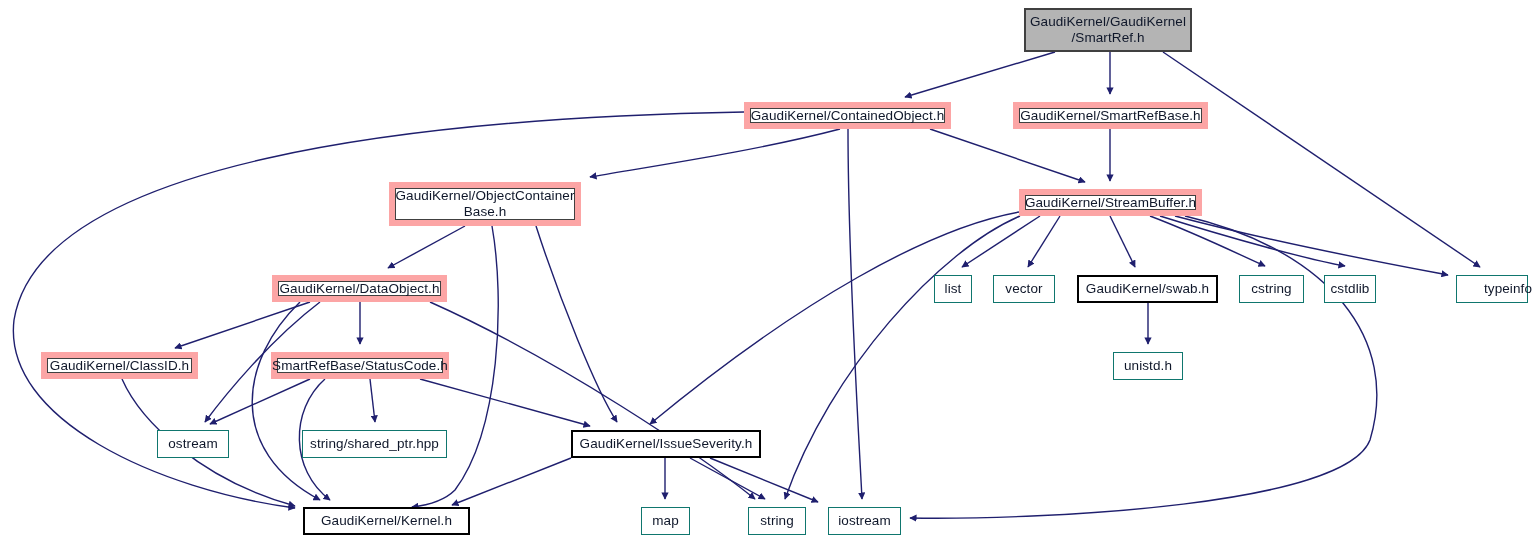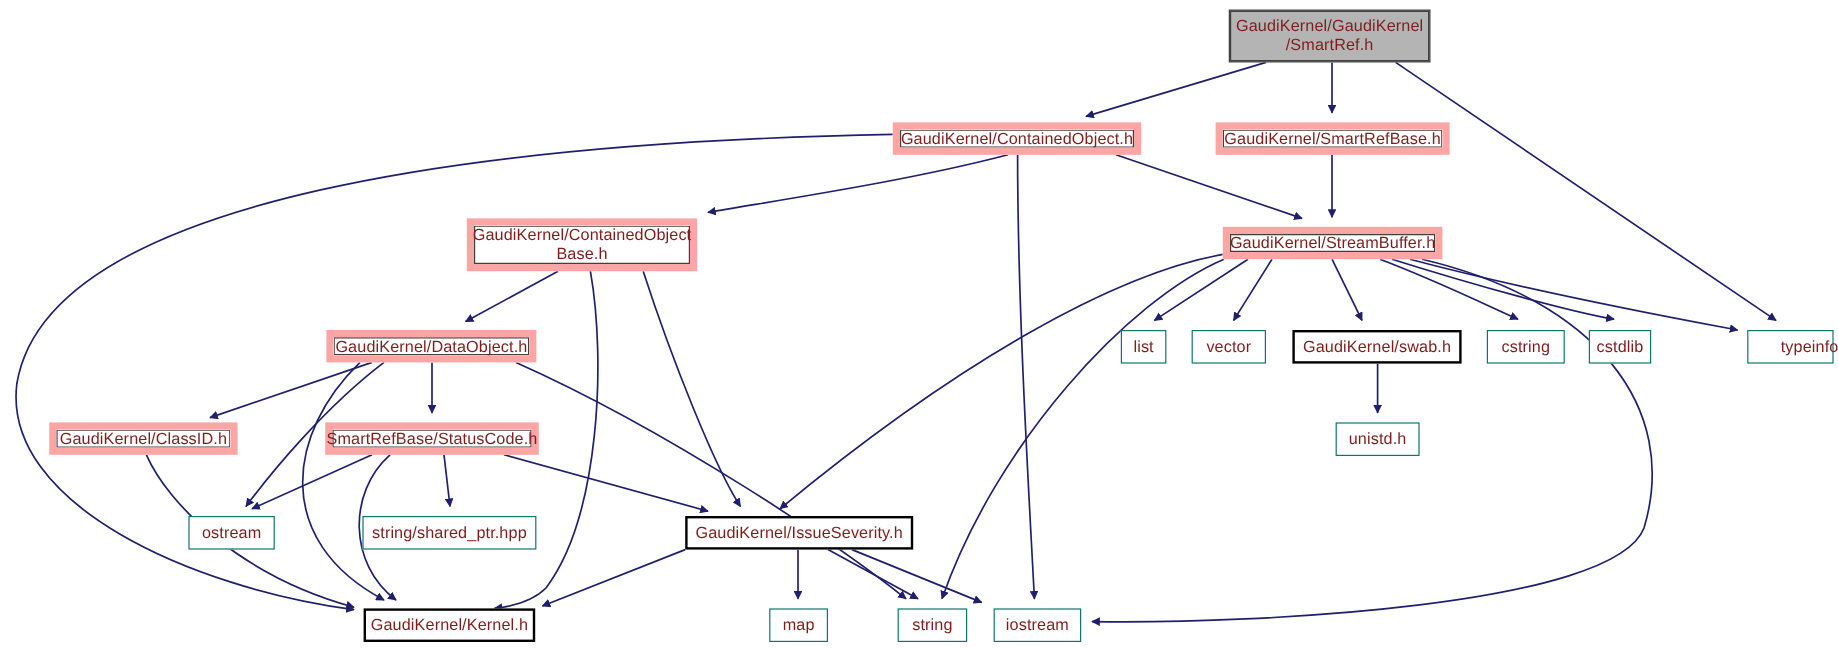--- a/index.html
+++ b/index.html
@@ -26,21 +26,21 @@
   }
   .node {
     position: absolute;
     box-sizing: border-box;
     display: flex;
     align-items: center;
     justify-content: center;
     text-align: center;
     font-size: 13.5px;
     line-height: 16px;
-    color: #7f1d1d;
+    color: #0f172a;
     background: #ffffff;
     letter-spacing: 0.1px;
     white-space: pre-line;
     z-index: 3;
   }
   
   .node.style-root {
     background: #b4b4b4;
     border: 1px solid #404040;
     box-shadow: 0 0 0 1px #404040 inset;
@@ -102,34 +102,34 @@
         <path d="M 690 458 L 765 499" marker-end="url(#arrow)"></path>
         <path d="M 710 458 L 818 502" marker-end="url(#arrow)"></path>
         <path d="M 571 458 L 452 505" marker-end="url(#arrow)"></path>
       </g>
   </svg>
   <div id="node-group">
       <div class="node style-root" style="left: 1024px; top: 8px; width: 168px; height: 44px;">GaudiKernel/GaudiKernel
 /SmartRef.h</div>
       <div class="node style-header" style="left: 744px; top: 102px; width: 207px; height: 27px;">GaudiKernel/ContainedObject.h</div>
       <div class="node style-header" style="left: 1013px; top: 102px; width: 195px; height: 27px;">GaudiKernel/SmartRefBase.h</div>
-      <div class="node style-header" style="left: 389px; top: 182px; width: 192px; height: 44px;">GaudiKernel/ContainedObject
+      <div class="node style-header" style="left: 389px; top: 182px; width: 192px; height: 44px;">GaudiKernel/ObjectContainer
 Base.h</div>
       <div class="node style-header" style="left: 1019px; top: 189px; width: 183px; height: 27px;">GaudiKernel/StreamBuffer.h</div>
       <div class="node style-header" style="left: 272px; top: 275px; width: 175px; height: 27px;">GaudiKernel/DataObject.h</div>
       <div class="node style-system" style="left: 934px; top: 275px; width: 38px; height: 28px;">list</div>
       <div class="node style-system" style="left: 993px; top: 275px; width: 62px; height: 28px;">vector</div>
       <div class="node style-bold" style="left: 1077px; top: 275px; width: 141px; height: 28px;">GaudiKernel/swab.h</div>
       <div class="node style-system" style="left: 1239px; top: 275px; width: 65px; height: 28px;">cstring</div>
       <div class="node style-system" style="left: 1324px; top: 275px; width: 52px; height: 28px;">cstdlib</div>
       <div class="node style-system" style="left: 1456px; top: 275px; width: 72px; height: 28px; padding-left: 32px;">typeinfo</div>
       <div class="node style-header" style="left: 41px; top: 352px; width: 157px; height: 27px;">GaudiKernel/ClassID.h</div>
       <div class="node style-header" style="left: 271px; top: 352px; width: 178px; height: 27px;">SmartRefBase/StatusCode.h</div>
       <div class="node style-system" style="left: 1113px; top: 352px; width: 70px; height: 28px;">unistd.h</div>
       <div class="node style-system" style="left: 157px; top: 430px; width: 72px; height: 28px;">ostream</div>
       <div class="node style-system" style="left: 302px; top: 430px; width: 145px; height: 28px;">string/shared_ptr.hpp</div>
       <div class="node style-bold" style="left: 571px; top: 430px; width: 190px; height: 28px;">GaudiKernel/IssueSeverity.h</div>
-      <div class="node style-bold" style="left: 303px; top: 507px; width: 143px; height: 28px;">GaudiKernel/Kernel.h</div>
+      <div class="node style-bold" style="left: 303px; top: 507px; width: 167px; height: 28px;">GaudiKernel/Kernel.h</div>
       <div class="node style-system" style="left: 641px; top: 507px; width: 49px; height: 28px;">map</div>
       <div class="node style-system" style="left: 748px; top: 507px; width: 58px; height: 28px;">string</div>
       <div class="node style-system" style="left: 828px; top: 507px; width: 73px; height: 28px;">iostream</div>
     </div>
 </div>
 
 </body></html>

